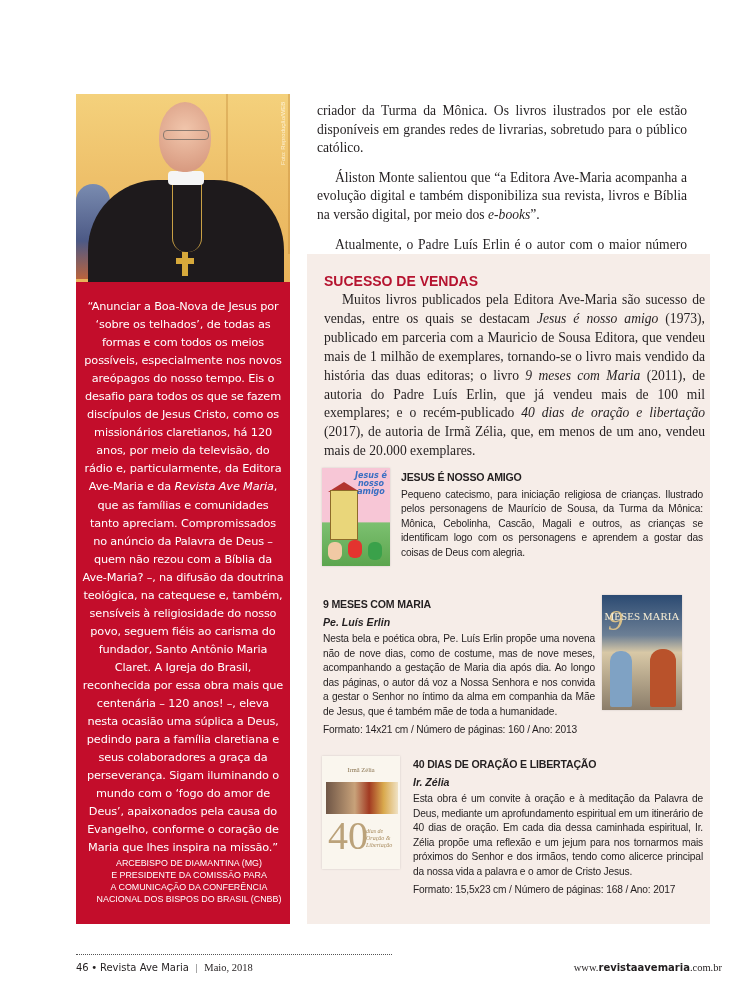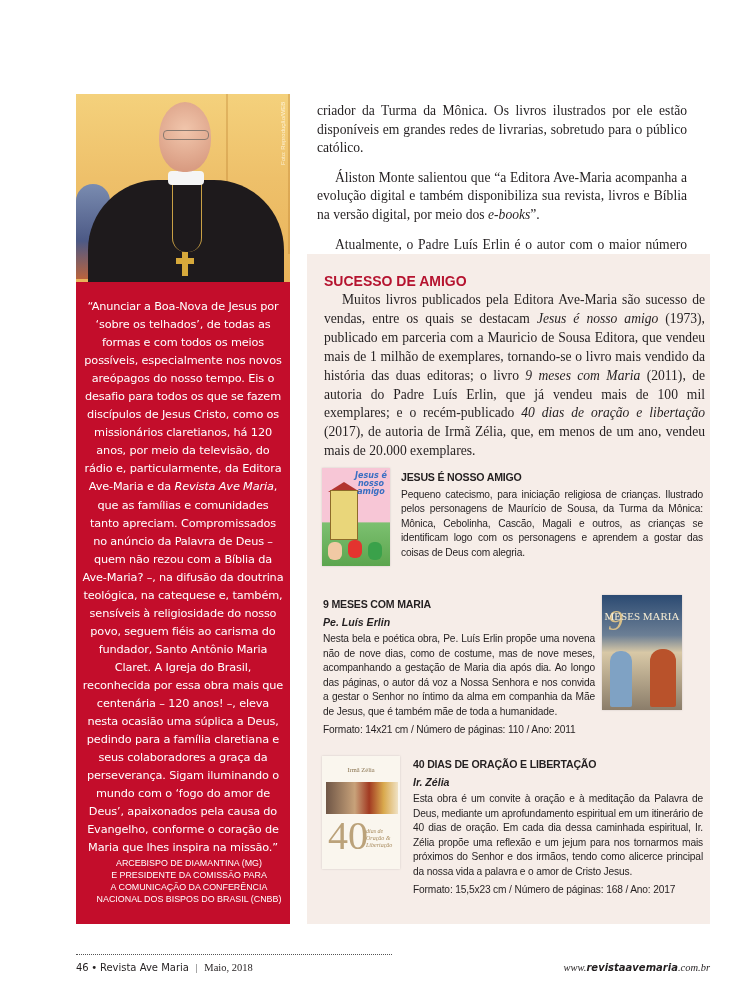--- a/index.html
+++ b/index.html
@@ -63,21 +63,21 @@
   .cover3 .art { position: absolute; left: 4px; top: 26px; width: 72px; height: 32px; background: linear-gradient(90deg,#6f5646,#c8a27a 40%,#a23a22 60%,#d9a94d 80%,#f0e2c4); }
   .cover3 .num { position: absolute; left: 6px; top: 60px; font-family: "Liberation Serif", serif; font-size: 40px; line-height: 40px; color: #bba27a; }
   .cover3 .sub { position: absolute; left: 44px; top: 72px; width: 32px; font-family: "Liberation Serif", serif; font-style: italic; font-size: 6px; line-height: 7px; color: #a88b5e; }
 
   
   .footer-rule { position: absolute; left: 76px; top: 954px; width: 316px; border-top: 1px dotted #555; }
   .footer-left { position: absolute; left: 76px; top: 962px; font-size: 10.5px; color: #231f20; }
   .footer-left .pg, .footer-left .mag { font-family: "DejaVu Sans", sans-serif; font-weight: normal; font-size: 10px; }
   .footer-left .sep { margin: 0 4px; color: #555; }
   .footer-left .date { font-family: "Liberation Serif", serif; }
-  .footer-right { position: absolute; right: 44px; top: 962px; font-family: "Liberation Serif", serif; font-size: 10.5px; color: #231f20; font-style: italic; }
+  .footer-right { position: absolute; right: 32px; top: 962px; font-family: "Liberation Serif", serif; font-size: 10.5px; color: #231f20; }
   .footer-right b { font-family: "DejaVu Sans", sans-serif; font-size: 10px; }
 </style>
 </head>
 <body>
 
 <div class="intro">
   <p>criador da Turma da Mônica. Os livros ilustrados por ele estão disponíveis em grandes redes de livrarias, sobretudo para o público católico.</p>
   <p class="ind"><span>Áliston Monte salientou que “a Editora Ave-Maria acompanha a evolução digital e também disponibiliza sua revista, livros e Bíblia na versão digital, por meio dos </span><i>e-books</i><span>”.</span></p>
   <p class="ind">Atualmente, o Padre Luís Erlin é o autor com o maior número de obras publicadas e ativas, com dezesseis títulos publicados e mais de meio milhão de livros vendidos.</p>
 </div>
@@ -98,21 +98,21 @@
   <div class="quote"><span>“Anunciar a Boa-Nova de Jesus por ‘sobre os telhados’, de todas as formas e com todos os meios possíveis, especialmente nos novos areópagos do nosso tempo. Eis o desafio para todos os que se fazem discípulos de Jesus Cristo, como os missionários claretianos, há 120 anos, por meio da televisão, do rádio e, particularmente, da Editora Ave-Maria e da </span><i>Revista Ave Maria</i><span>, que as famílias e comunidades tanto apreciam. Compromissados no anúncio da Palavra de Deus – quem não rezou com a Bíblia da Ave-Maria? –, na difusão da doutrina teológica, na catequese e, também, sensíveis à religiosidade do nosso povo, seguem fiéis ao carisma do fundador, Santo Antônio Maria Claret. A Igreja do Brasil, reconhecida por essa obra mais que centenária – 120 anos! –, eleva nesta ocasião uma súplica a Deus, pedindo para a família claretiana e seus colaboradores a graça da perseverança. Sigam iluminando o mundo com o ‘fogo do amor de Deus’, apaixonados pela causa do Evangelho, conforme o coração de Maria que lhes inspira na missão.”</span></div>
   <div class="author-role">
     <div>ARCEBISPO DE DIAMANTINA (MG)</div>
     <div>E PRESIDENTE DA COMISSÃO PARA</div>
     <div>A COMUNICAÇÃO DA CONFERÊNCIA</div>
     <div>NACIONAL DOS BISPOS DO BRASIL (CNBB)</div>
   </div>
 </div>
 
 <div class="sidebar">
-  <div class="sb-title">SUCESSO DE AMIGO</div>
+  <div class="sb-title">SUCESSO DE VENDAS</div>
   <div class="sb-body">
     <p><span>Muitos livros publicados pela Editora Ave-Maria são sucesso de vendas, entre os quais se destacam </span><i>Jesus é nosso amigo</i><span> (1973), publicado em parceria com a Mauricio de Sousa Editora, que vendeu mais de 1 milhão de exemplares, tornando-se o livro mais vendido da história das duas editoras; o livro </span><i>9 meses com Maria</i><span> (2011), de autoria do Padre Luís Erlin, que já vendeu mais de 100 mil exemplares; e o recém-publicado </span><i>40 dias de oração e libertação</i><span> (2017), de autoria de Irmã Zélia, que, em menos de um ano, vendeu mais de 20.000 exemplares.</span></p>
   </div>
 </div>
 
 <div class="cover cover1">
   <div class="sky"></div>
   <div class="roof"></div>
   <div class="church"></div>
   <div class="ttl">Jesus é nosso amigo</div>
@@ -122,21 +122,21 @@
 </div>
 <div class="book" style="left:401px;top:470px;width:302px;">
   <div class="bt">JESUS É NOSSO AMIGO</div>
   <div class="bd">Pequeno catecismo, para iniciação religiosa de crianças. Ilustrado pelos personagens de Maurício de Sousa, da Turma da Mônica: Mônica, Cebolinha, Cascão, Magali e outros, as crianças se identificam logo com os personagens e aprendem a gostar das coisas de Deus com alegria.</div>
 </div>
 
 <div class="book" style="left:323px;top:597px;width:272px;">
   <div class="bt">9 MESES COM MARIA</div>
   <div class="ba">Pe. Luís Erlin</div>
   <div class="bd">Nesta bela e poética obra, Pe. Luís Erlin propõe uma novena não de nove dias, como de costume, mas de nove meses, acompanhando a gestação de Maria dia após dia. Ao longo das páginas, o autor dá voz a Nossa Senhora e nos convida a gestar o Senhor no íntimo da alma em companhia da Mãe de Jesus, que é também mãe de toda a humanidade.</div>
-  <div class="bf">Formato: 14x21 cm / Número de páginas: 110 / Ano: 2011</div>
+  <div class="bf">Formato: 14x21 cm / Número de páginas: 160 / Ano: 2013</div>
 </div>
 <div class="cover cover2">
   <div class="nine">9</div>
   <div class="ttl">MESES MARIA</div>
   <div class="fig1"></div>
   <div class="fig2"></div>
 </div>
 
 <div class="cover cover3">
   <div class="auth">Irmã Zélia</div>

